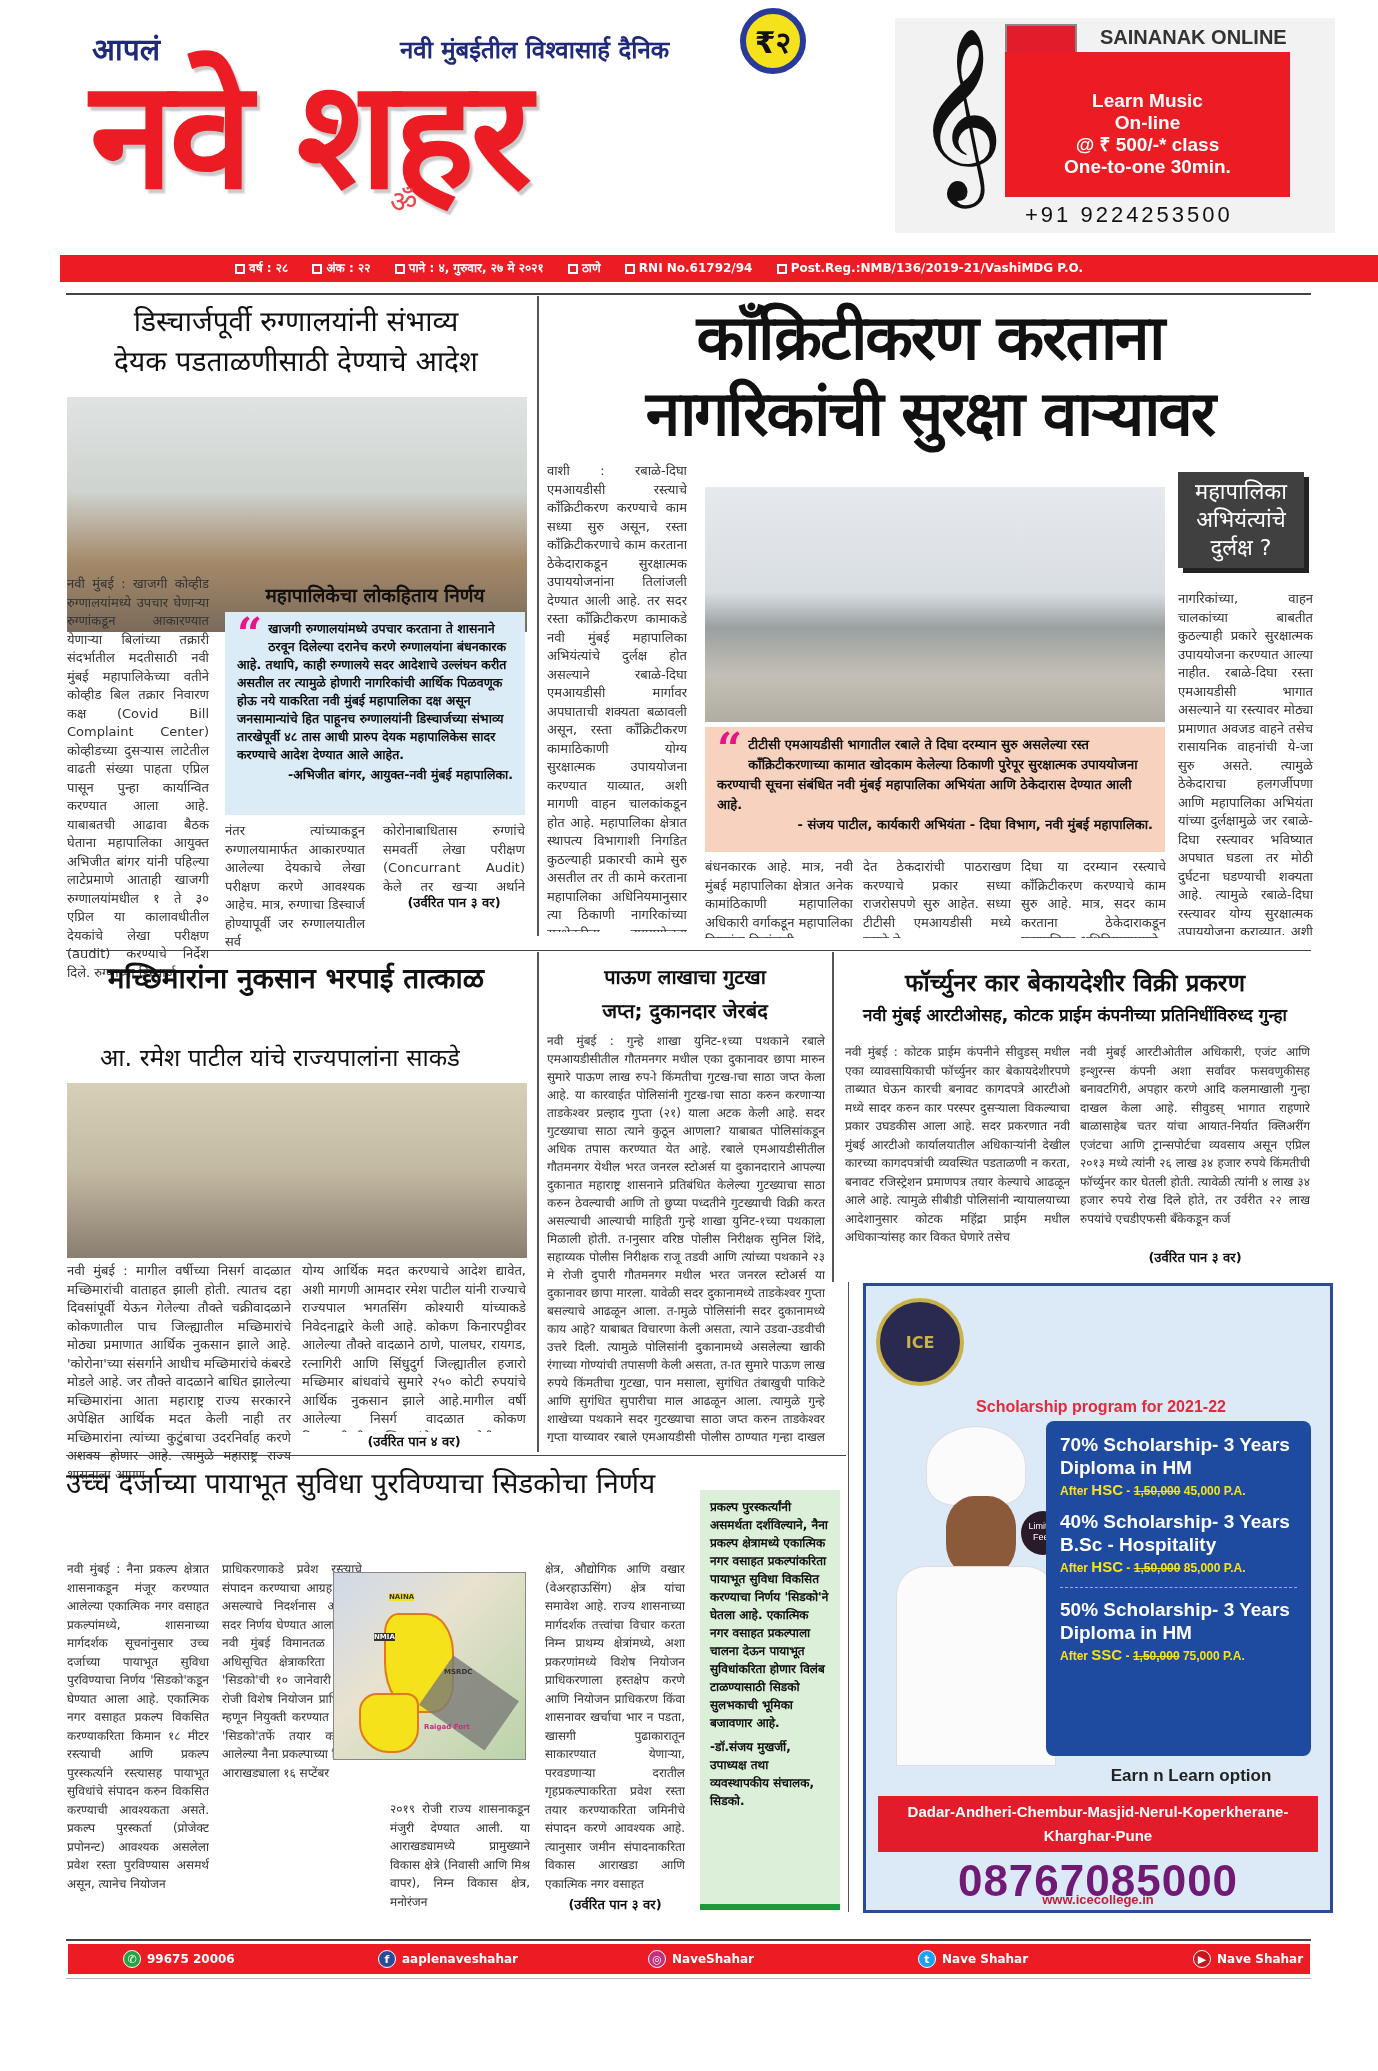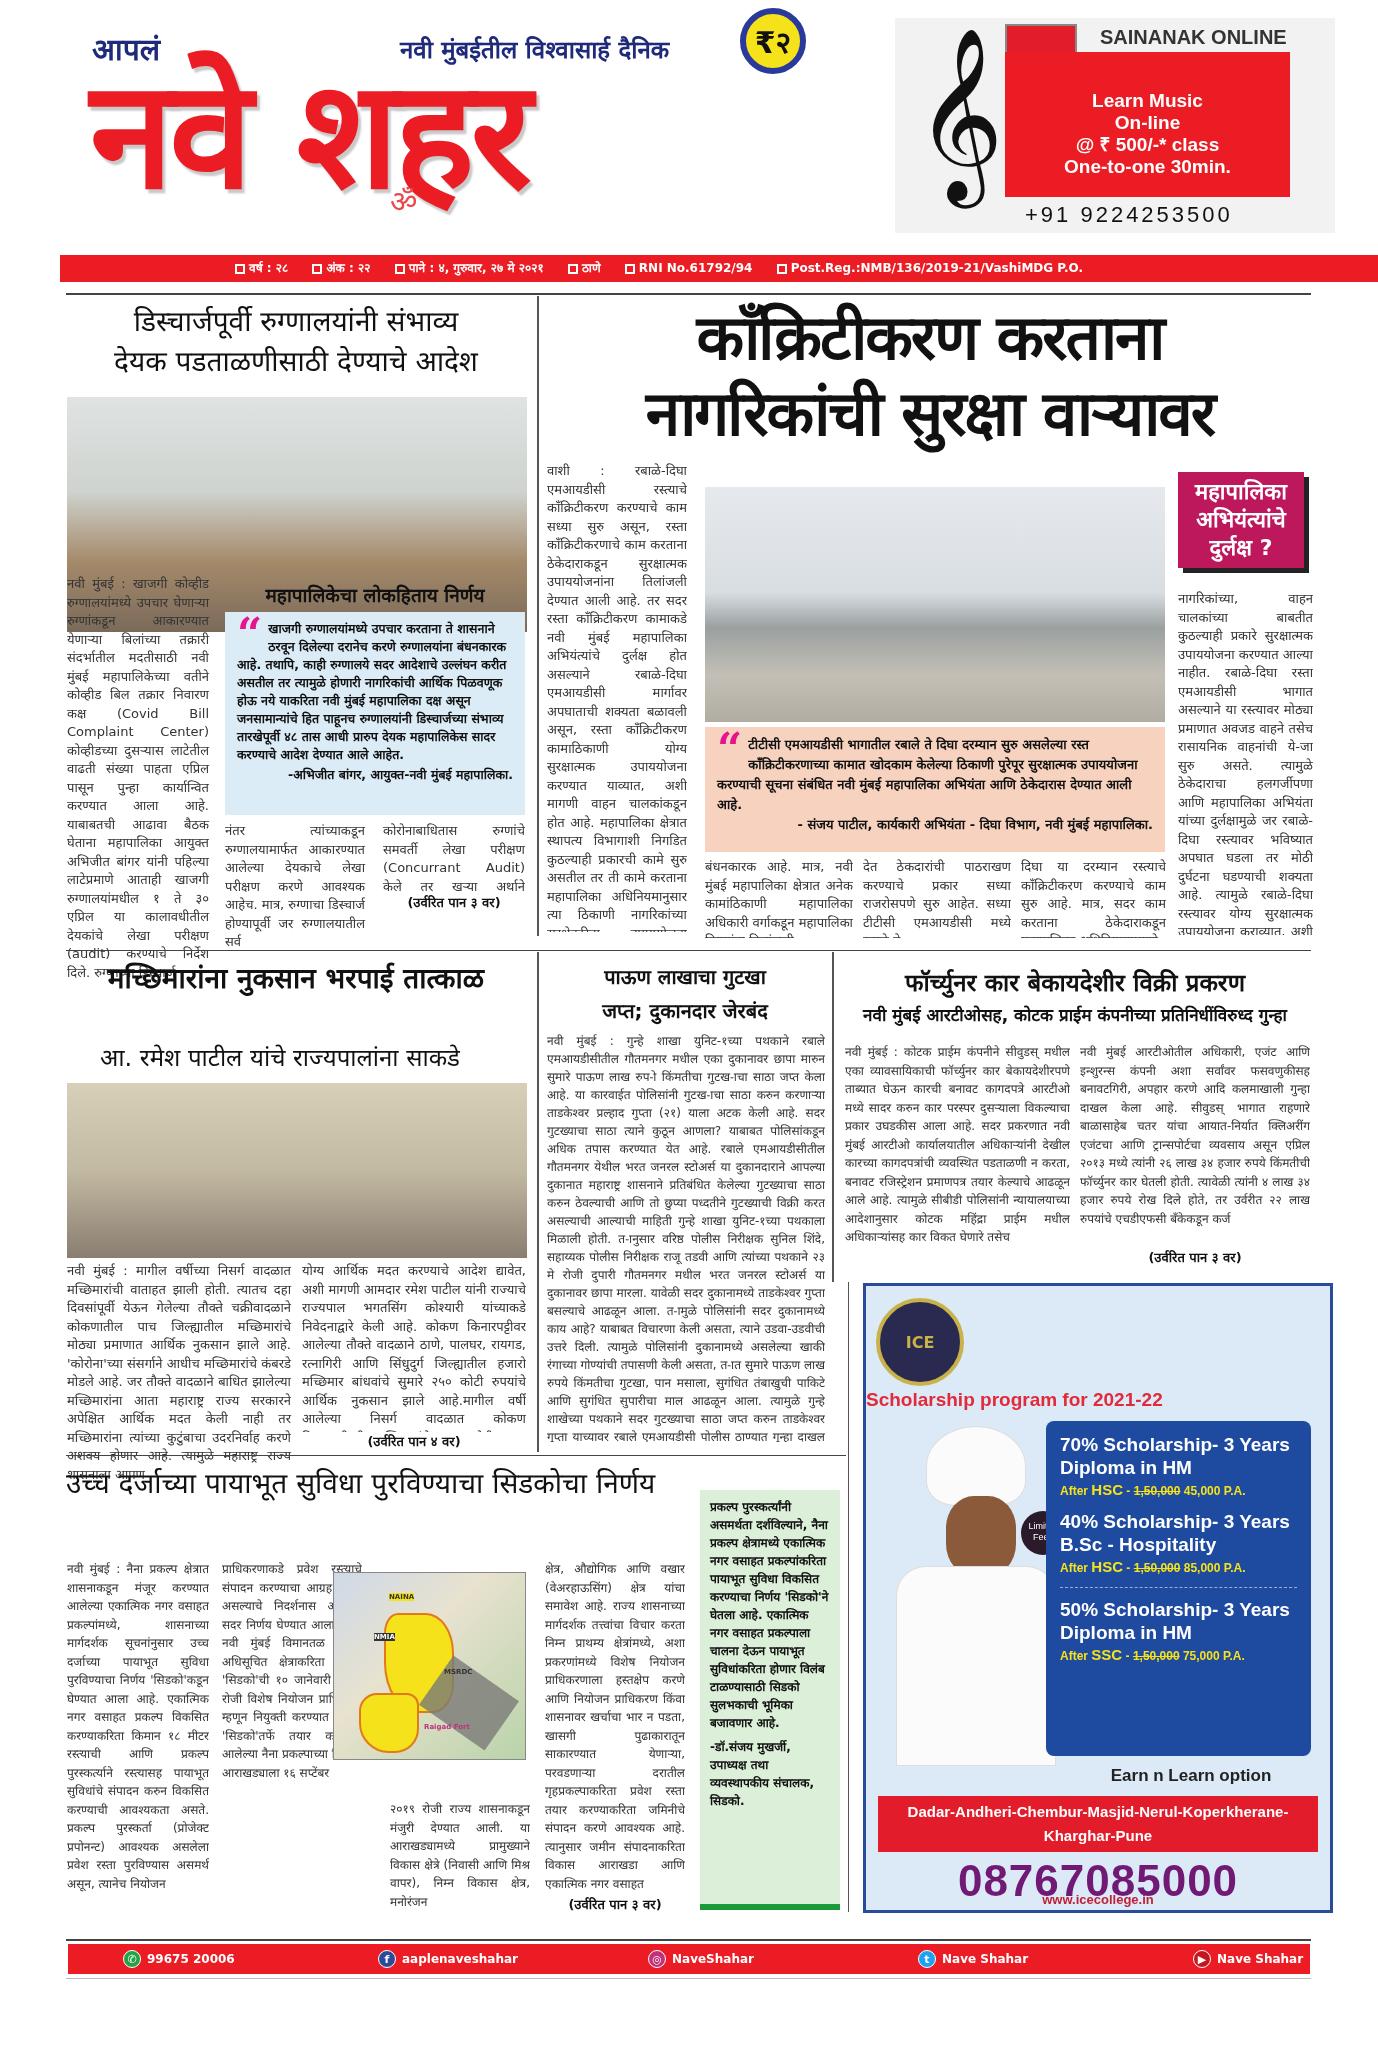--- a/index.html
+++ b/index.html
@@ -20,25 +20,25 @@
   .redband span { margin-right: 10px; margin-top: 8px; }
   .redband .box { display:inline-block; width: 10px; height: 10px; border: 2px solid #fff; margin-right: 4px; vertical-align: middle; }
   .hline { background: #444; height: 2px; }
   .vline { background: #555; width: 2px; }
   .headline { font-weight: bold; color: #111; text-align: center; }
   .body-text { font-size: 13px; line-height: 18.5px; color: #333; text-align: justify; }
   .photo { background: #9a9a8e; }
   .quote-box { background: #dcecf7; padding: 8px 12px; font-size: 14px; font-weight: bold; line-height: 20px; color: #111; }
   .quote-mark { color: #e6158c; font-size: 44px; line-height: 30px; float: left; margin-right: 6px; font-family: "DejaVu Serif", serif; }
   .cont { font-size: 13px; font-weight: bold; text-align: center; color:#111; }
-  .redinset { background: #be185d; color: #fff; font-size: 26px; font-weight: bold; text-align: center; line-height: 34px; box-shadow: 5px 5px 0 #222; padding: 6px 0; }
+  .redinset { background: #404040; color: #fff; font-size: 26px; font-weight: normal; text-align: center; line-height: 34px; box-shadow: 5px 5px 0 #222; padding: 6px 0; }
   .greenbox { background: #dcefd9; border-bottom: 6px solid #1a9a3a; padding: 8px 10px; font-size: 13px; font-weight: bold; line-height: 18.5px; color:#111; }
   .ice-ad { left: 863px; top: 1283px; width: 470px; height: 630px; background: #dbeaf6; border: 3px solid #2a4a9a; }
   .ice-title { position:absolute; left: 110px; top: 12px; width: 350px; text-align:center; font-family: "Liberation Sans", sans-serif; font-weight: bold; font-size: 26px; line-height: 30px; color:#2a1a2a; }
-  .ice-sub { position:absolute; left: 0; width: 470px; top: 103px; color:#e12a3a; font-weight: bold; font-size: 19px; font-family: "Liberation Sans", sans-serif; }
+  .ice-sub { position:absolute; left: 0; width: 470px; top: 112px; text-align:center; color:#e12a3a; font-weight: bold; font-size: 16px; font-family: "Liberation Sans", sans-serif; }
   .ice-logo { position:absolute; left: 10px; top: 12px; width: 88px; height: 88px; border-radius:50%; background:#2a2a50; border: 4px solid #c9b24a; color:#c9b24a; font-weight:bold; font-size: 16px; display:flex; align-items:center; justify-content:center; }
   .ice-blue { position:absolute; left: 180px; top: 135px; width: 265px; height: 335px; background: #1e4aa0; border-radius: 8px; color: #fff; font-family: "Liberation Sans", sans-serif; padding: 12px 14px; }
   .ice-blue .sch { font-weight: bold; font-size: 19px; line-height: 23px; }
   .ice-blue .after { font-size: 12px; color: #f5e21a; font-weight: bold; margin: 2px 0 12px 0; }
   .ice-blue .after .lvl { font-size: 15px; }
   .ice-blue .after s { color:#f5e21a; }
   .ice-chef { position:absolute; left: 20px; top: 140px; width: 170px; height: 340px; }
   .ice-chef .turban { position:absolute; left: 40px; top: 0; width: 100px; height: 80px; background:#fbfbfb; border-radius: 50% 50% 30% 30%; border:1px solid #ddd; }
   .ice-chef .face { position:absolute; left: 60px; top: 70px; width: 70px; height: 80px; background:#8a5a3a; border-radius: 40%; }
   .ice-chef .coat { position:absolute; left: 10px; top: 140px; width: 160px; height: 200px; background:#fbfbfb; border-radius: 30px 30px 0 0; border:1px solid #ddd; }

